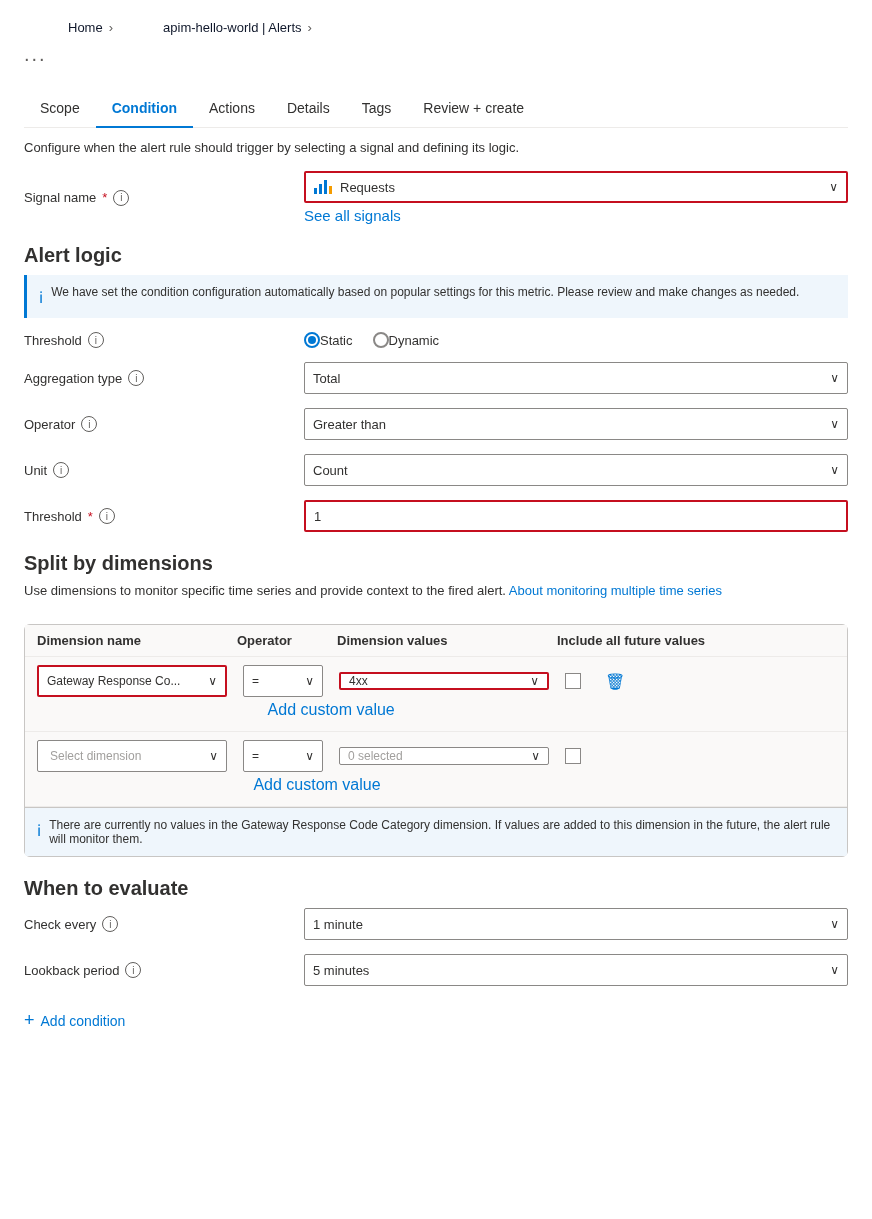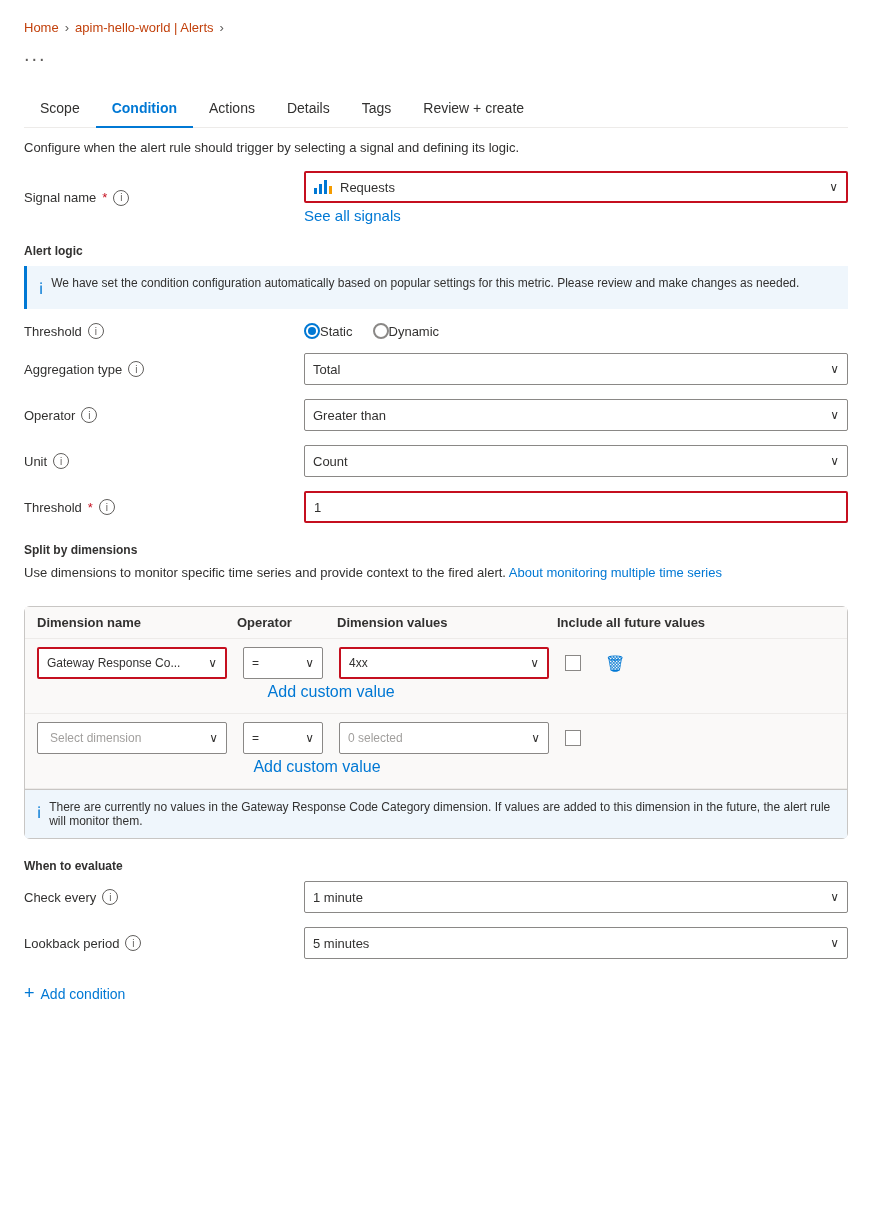--- a/index.html
+++ b/index.html
@@ -14,21 +14,21 @@
     }
     .breadcrumb {
       display: flex;
       align-items: center;
       font-size: 13px;
       color: #0078d4;
       margin-bottom: 8px;
       gap: 6px;
     }
     .breadcrumb span { color: #605e5c; }
-    .breadcrumb a { color: #c2410c; text-decoration: none; }
+    .breadcrumb a { color: #0f172a; text-decoration: none; margin-left: 44px; }
     .page-title-row {
       display: flex;
       align-items: center;
       gap: 12px;
       margin-bottom: 24px;
     }
     .page-title {
       font-size: 24px;
       font-weight: 600;
       color: #323130;
@@ -112,21 +112,21 @@
     .select-content { display: flex; align-items: center; gap: 8px; }
     .chevron { color: #323130; font-size: 12px; }
     .see-signals-link {
       display: block;
       color: #0078d4;
       font-size: 15px;
       text-decoration: none;
       margin-top: 4px;
     }
     .section-title {
-      font-size: 12px;
+      font-size: 20px;
       font-weight: 600;
       color: #323130;
       margin: 20px 0 8px 0;
     }
     .info-box {
       background: #eff6fc;
       border-left: 3px solid #0078d4;
       padding: 10px 12px;
       font-size: 12px;
       color: #323130;
@@ -219,21 +219,21 @@
       font-size: 12px;
       color: #323130;
       display: flex;
       align-items: center;
       justify-content: space-between;
       cursor: pointer;
       margin-right: 8px;
     }
     .dim-vals {
       width: 210px;
-      height: 32px;
+      height: 18px;
       border: 2px solid #c50f1f;
       border-radius: 2px;
       background: #fff;
       padding: 0 8px;
       font-size: 12px;
       color: #323130;
       display: flex;
       align-items: center;
       justify-content: space-between;
       cursor: pointer;

